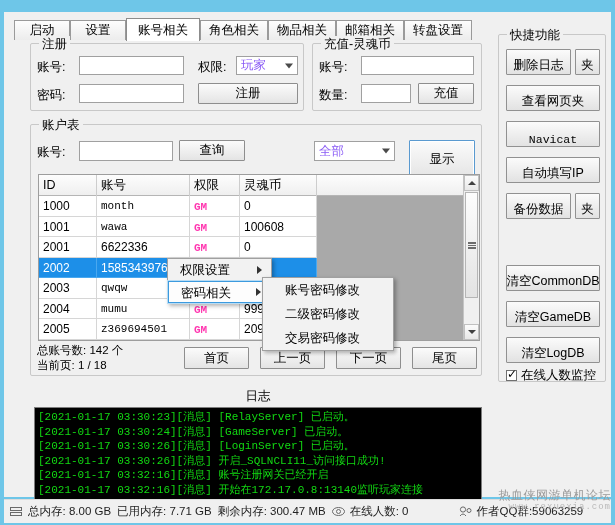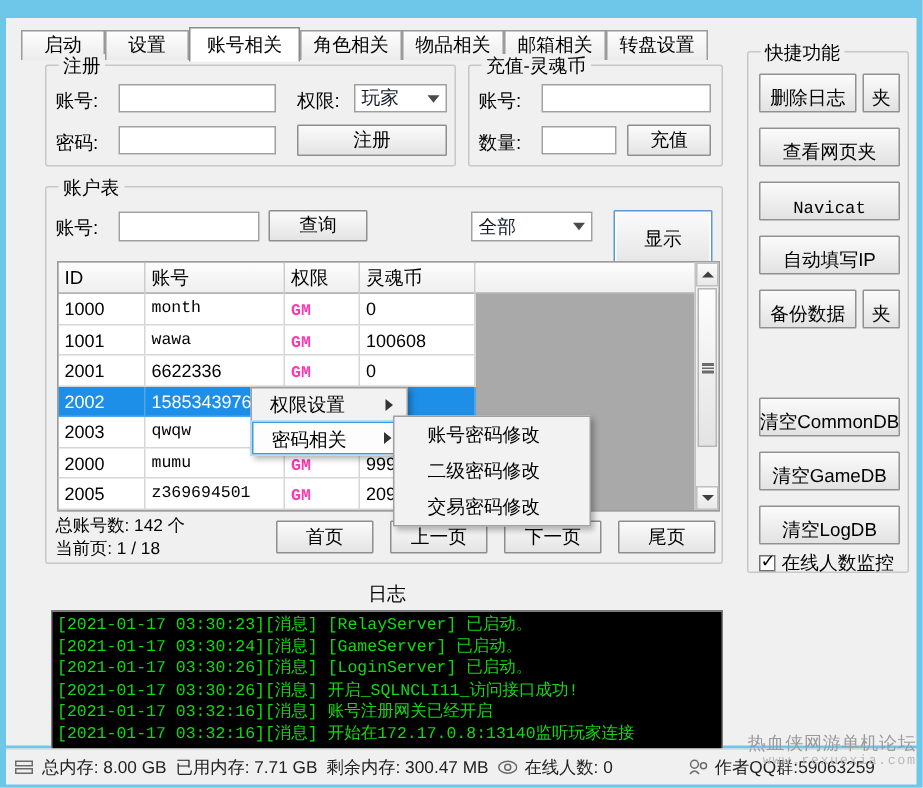--- a/index.html
+++ b/index.html
@@ -62,21 +62,21 @@
     position:absolute;
     background:linear-gradient(#fbfbfb,#e4e4e4);
     border:1px solid #8e8e8e; border-radius:1px;
     display:flex; align-items:center; justify-content:center;
     font-size:12.5px; color:#000; cursor:default; white-space:nowrap;
   }
   .btn.blue { border:1px solid #5a9ad0; box-shadow: inset 0 0 0 1px #fff; }
   .combo {
     position:absolute; background:#fff; border:1px solid #a0a0a0;
     display:flex; align-items:center; font-size:12.5px; padding-left:4px;
-    color:#0f172a;
+    color:#8b5cf6;
     text-align:center;
   }
   .combo .arrow {
     position:absolute; right:4px; top:50%; transform:translateY(-50%);
     width:0;height:0;border-left:4px solid transparent;border-right:4px solid transparent;
     border-top:5px solid #4a4a4a;
   }
   
   #grid {
     position:absolute; left:34px; top:162px; width:442px; height:167px;
@@ -282,21 +282,21 @@
         <div class="gcell" style="left:151px; width:50px;"><span class="gm">GM</span></div>
         <div class="gcell" style="left:201px; width:77px;">39</div>
       </div>
       <div class="grow" style="top:103px;">
         <div class="gcell" style="left:0px;   width:58px;">2003</div>
         <div class="gcell mono" style="left:58px;  width:93px;">qwqw</div>
         <div class="gcell" style="left:151px; width:50px;"><span class="gm">GM</span></div>
         <div class="gcell" style="left:201px; width:77px;"></div>
       </div>
       <div class="grow" style="top:123.5px;">
-        <div class="gcell" style="left:0px;   width:58px;">2000</div>
+        <div class="gcell" style="left:0px;   width:58px;">2004</div>
         <div class="gcell mono" style="left:58px;  width:93px;">mumu</div>
         <div class="gcell" style="left:151px; width:50px;"><span class="gm">GM</span></div>
         <div class="gcell" style="left:201px; width:77px;">9999639</div>
       </div>
       <div class="grow" style="top:144px;">
         <div class="gcell" style="left:0px;   width:58px;">2005</div>
         <div class="gcell mono" style="left:58px;  width:93px;">z369694501</div>
         <div class="gcell" style="left:151px; width:50px;"><span class="gm">GM</span></div>
         <div class="gcell" style="left:201px; width:77px;">209074</div>
       </div>

